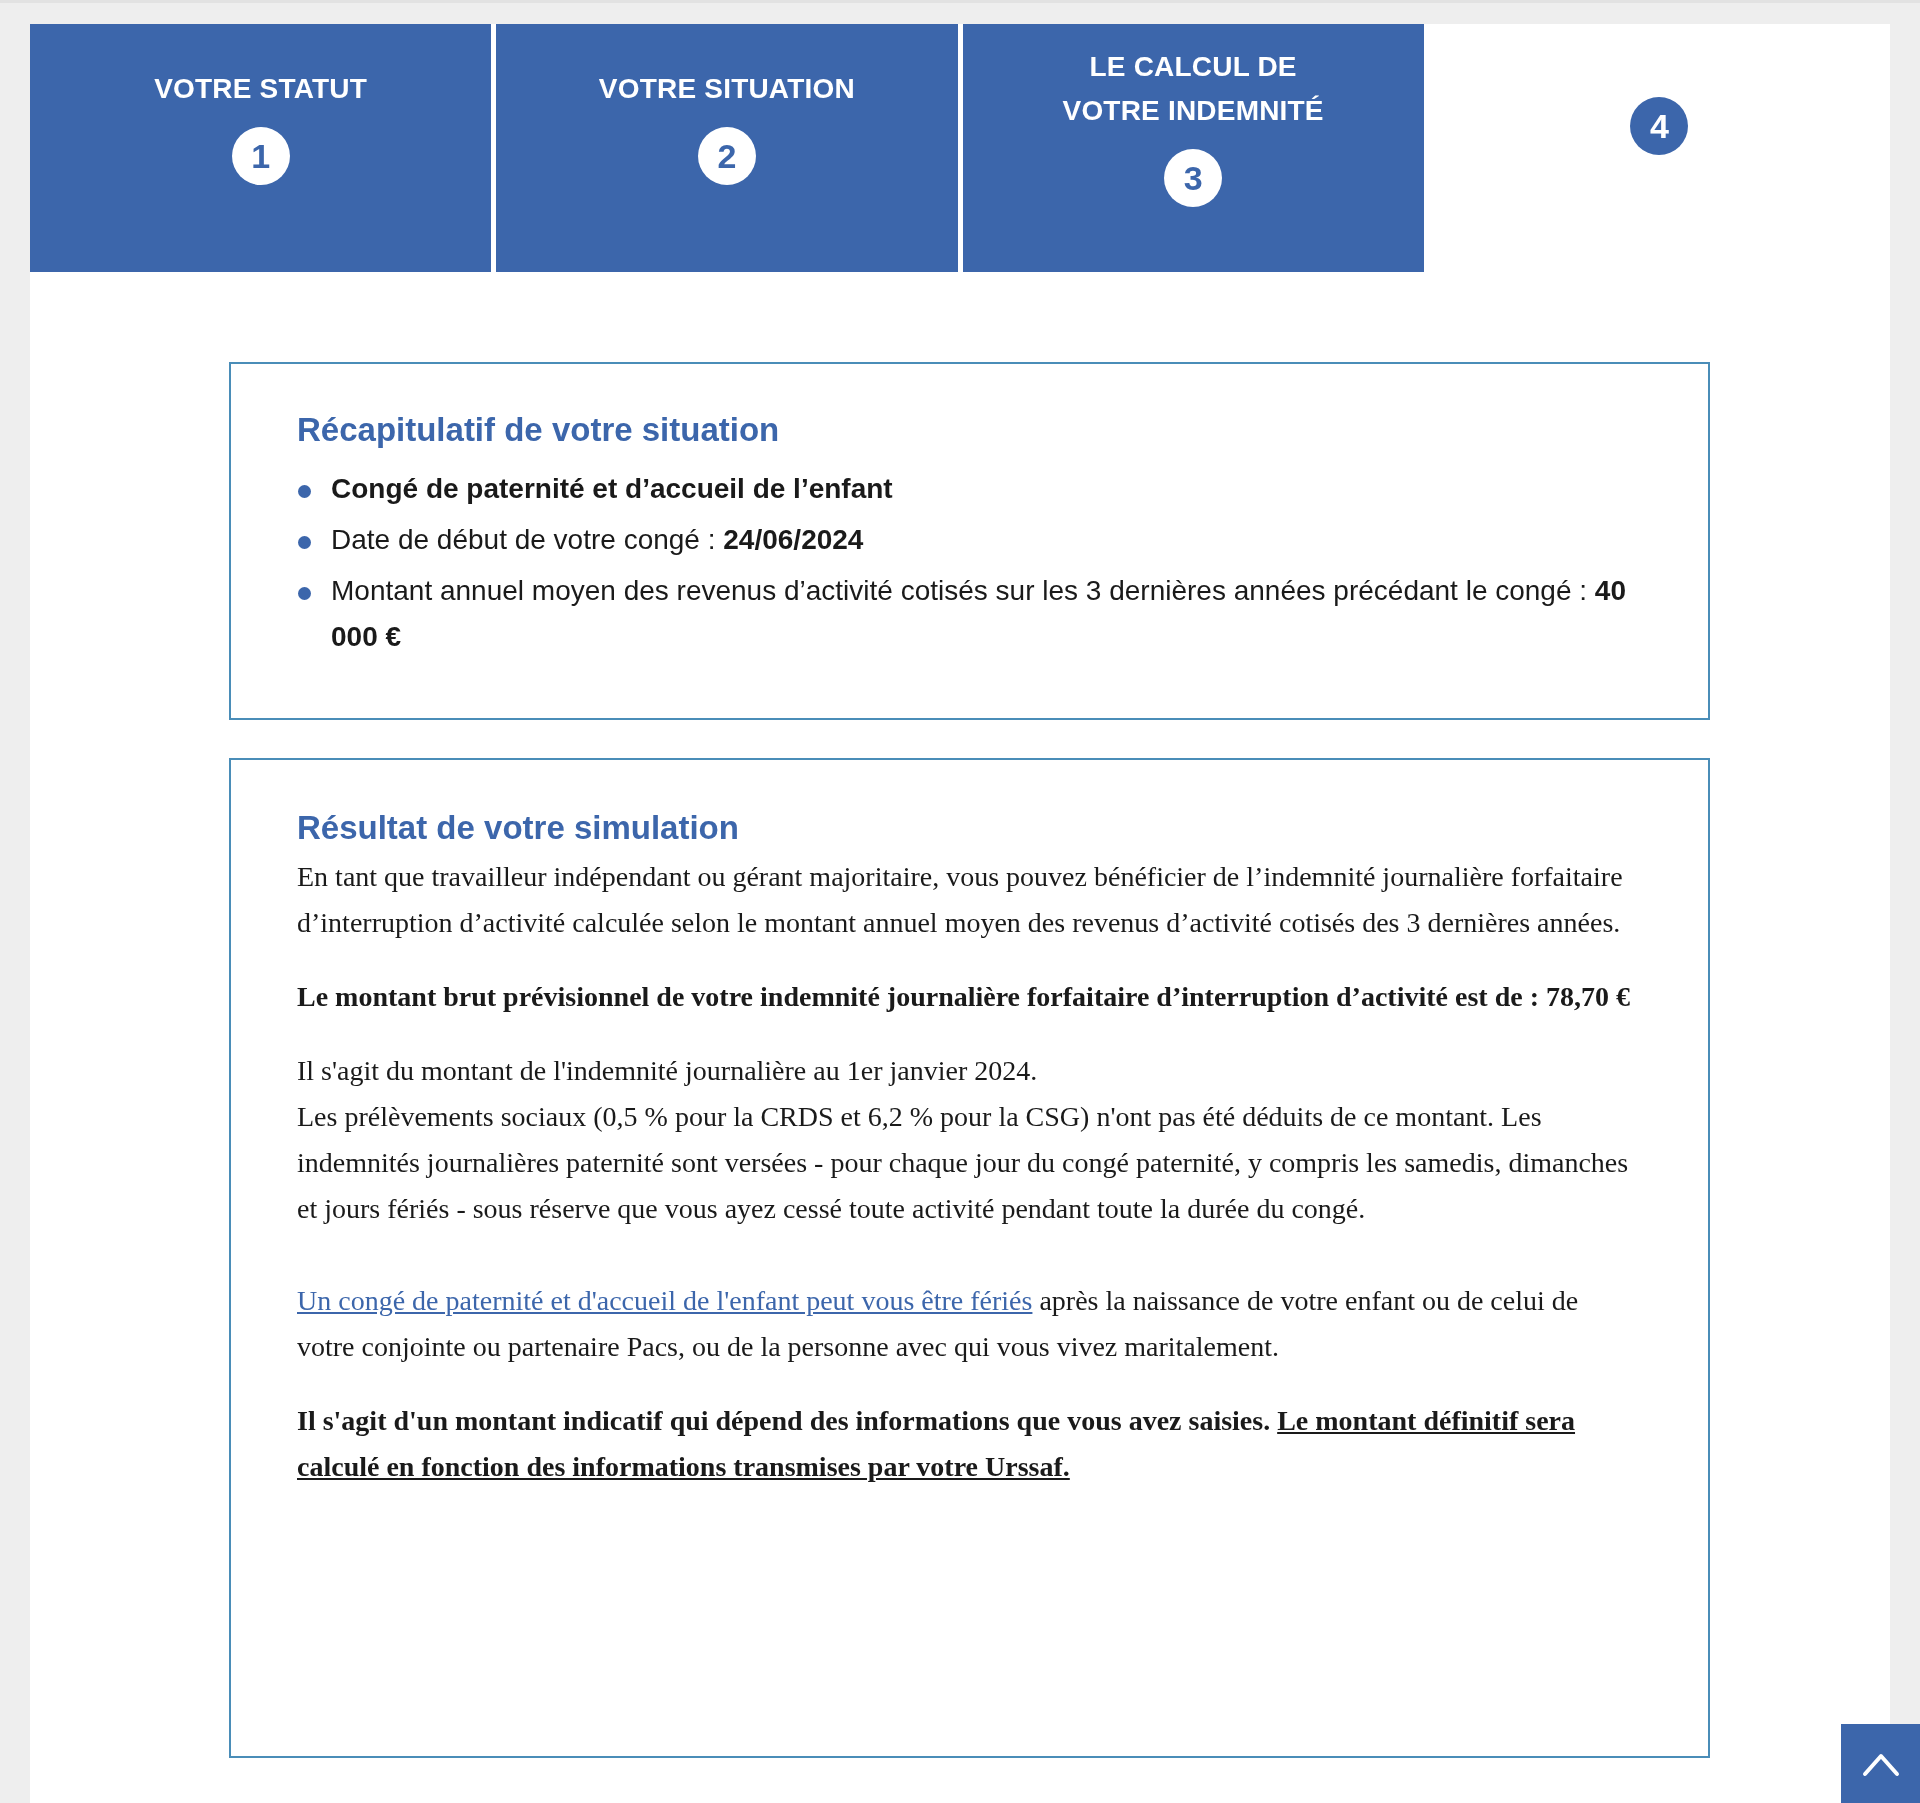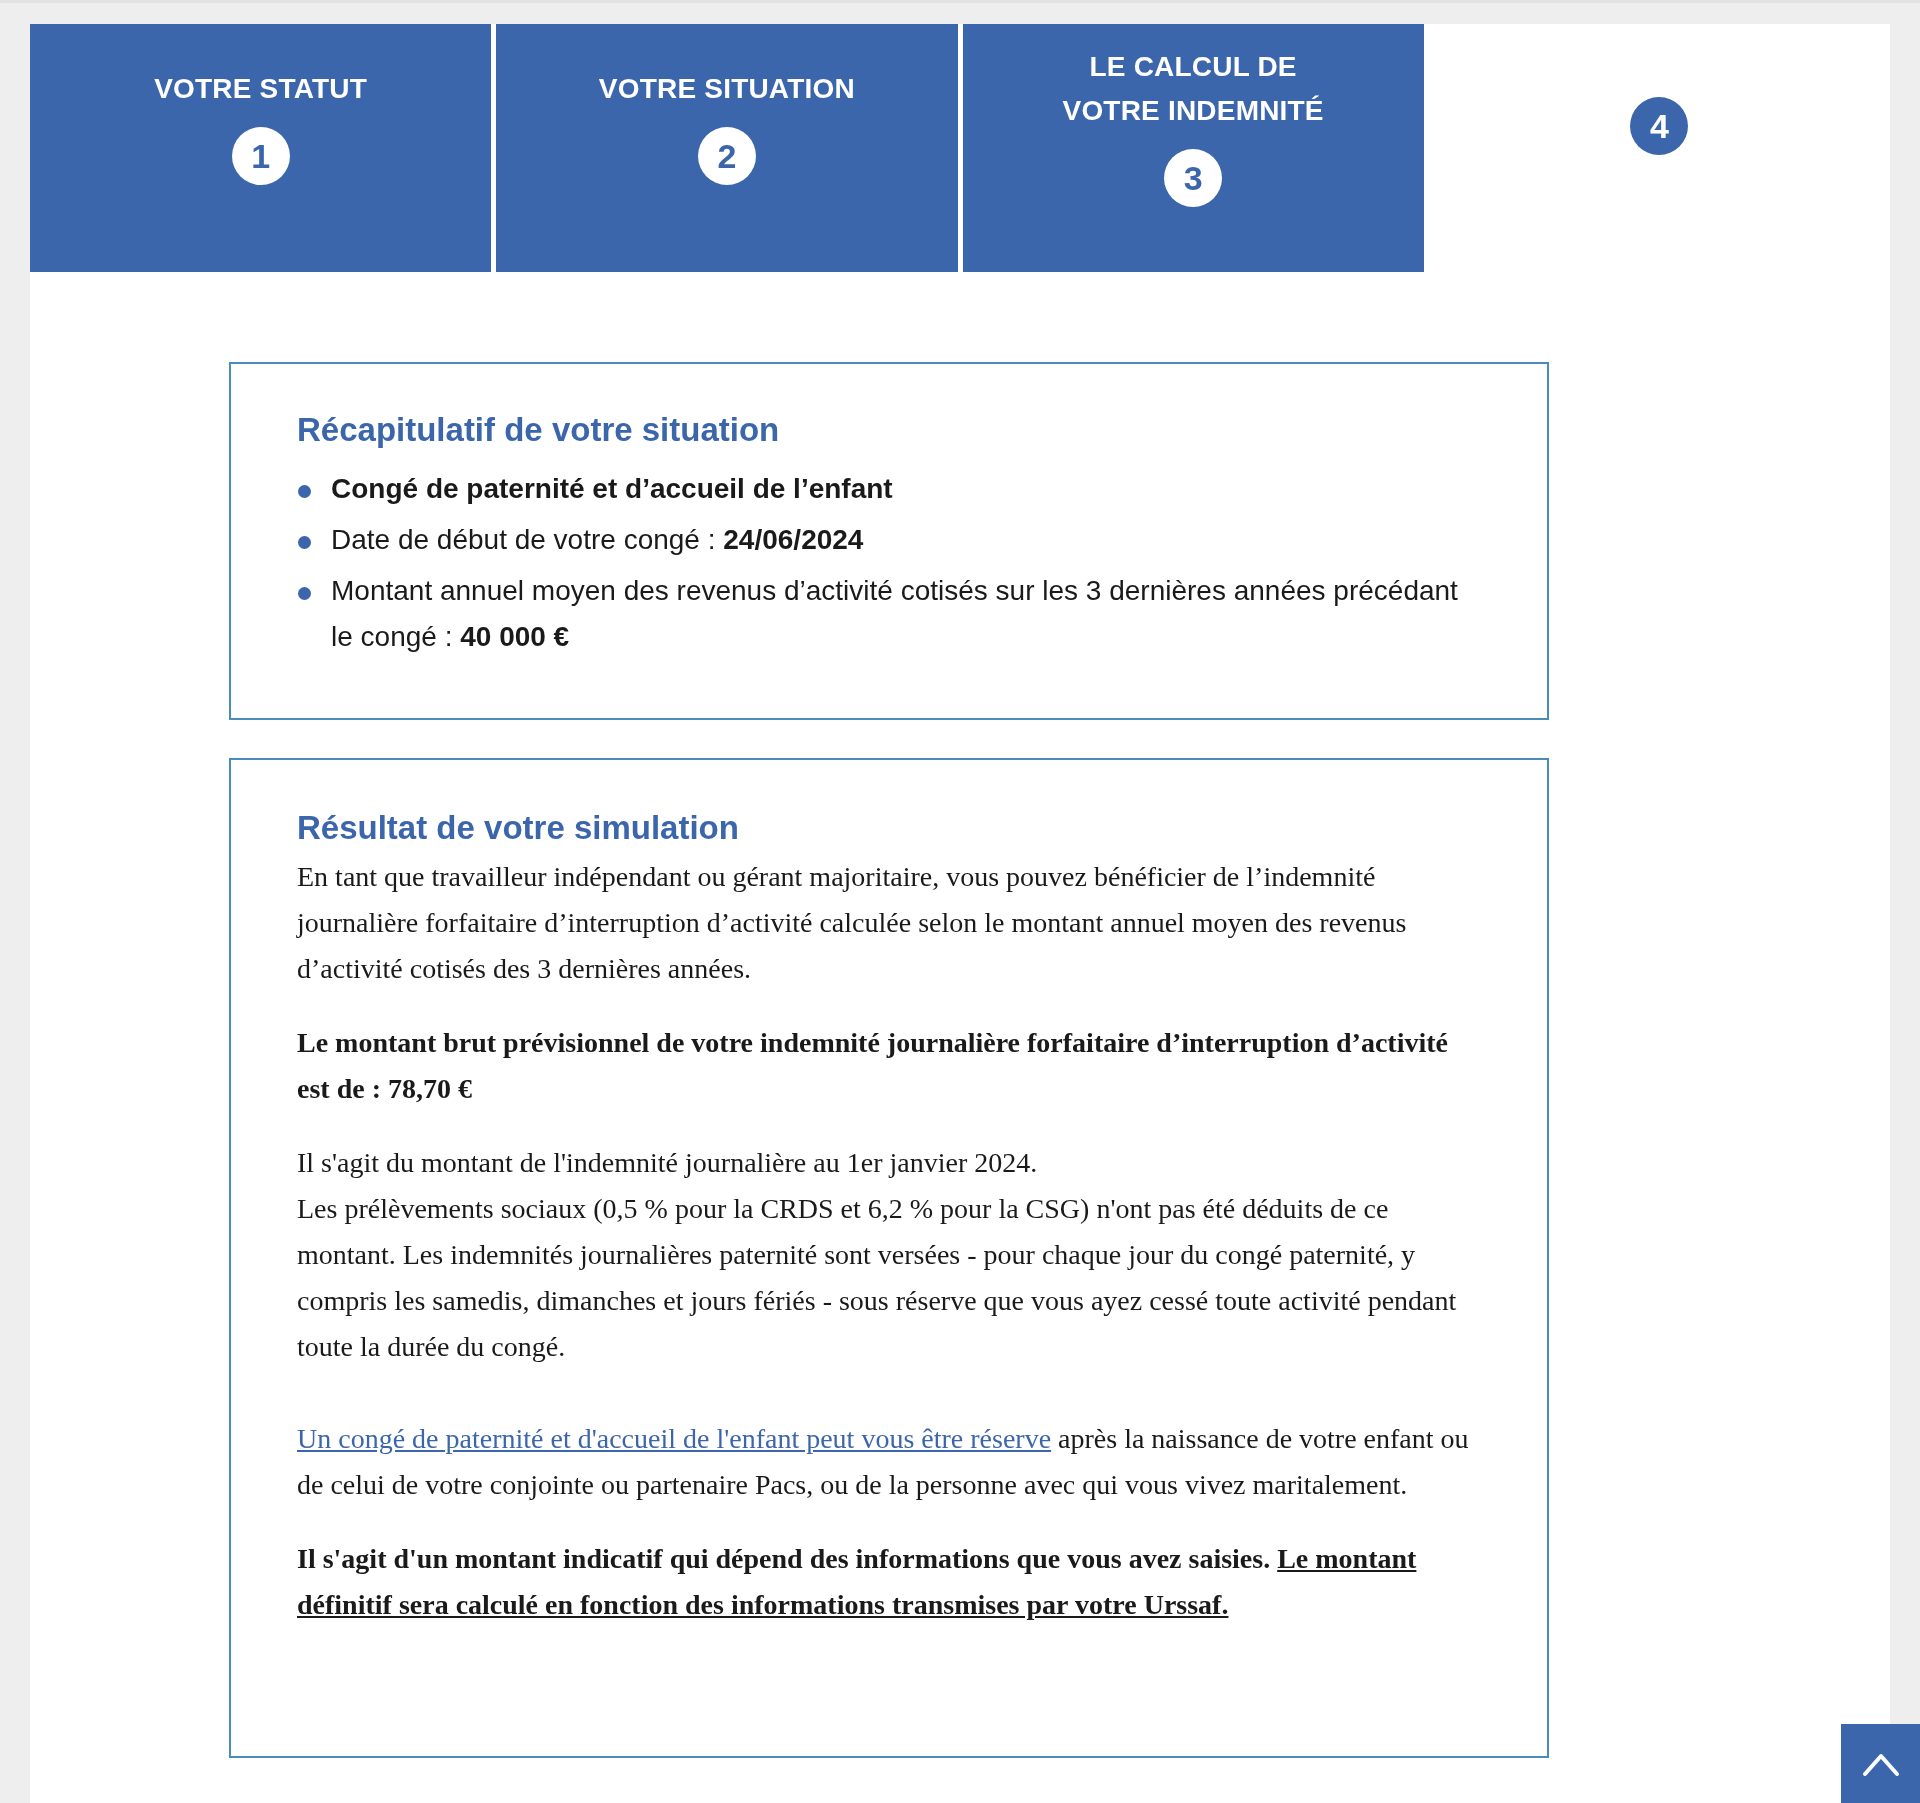--- a/index.html
+++ b/index.html
@@ -65,21 +65,21 @@
       justify-content: center;
     }
     .step.active .step-badge {
       background: #3c66ab;
       color: #ffffff;
     }
     
     .card {
       position: absolute;
       left: 229px;
-      width: 1320px;
+      width: 1481px;
       border: 2px solid #4a8db8;
       background: #ffffff;
       padding: 0 66px 0 66px;
     }
     .card-summary {
       top: 362px;
       height: 358px;
       padding-top: 44px;
     }
     .card-result {
@@ -201,21 +201,21 @@
 <section class="card card-result">
   <h2 class="card-title" style="margin-bottom:4px">Résultat de votre simulation</h2>
   <p class="para">En tant que travailleur indépendant ou gérant majoritaire, vous pouvez bénéficier de l’indemnité journalière forfaitaire d’interruption d’activité calculée selon le montant annuel moyen des revenus d’activité cotisés des 3 dernières années.</p>
   <p class="para bold-para">
     <span>Le montant brut prévisionnel de votre indemnité journalière forfaitaire d’interruption d’activité est de : </span><span>78,70 €</span>
   </p>
   <p class="para tight">Il s'agit du montant de l'indemnité journalière au 1er janvier 2024.</p>
   <p class="para tight">Les prélèvements sociaux (0,5 % pour la CRDS et 6,2 % pour la CSG) n'ont pas été déduits de ce montant. Les indemnités journalières paternité sont versées - pour chaque jour du congé paternité, y compris les samedis, dimanches et jours fériés - sous réserve que vous ayez cessé toute activité pendant toute la durée du congé.</p>
   <div class="spacer"></div>
   <p class="para">
-    <a class="link">Un congé de paternité et d'accueil de l'enfant peut vous être réserve</a><span> après la naissance de votre enfant ou de celui de votre conjointe ou partenaire Pacs, ou de la personne avec qui vous vivez maritalement.</span>
+    <a class="link">Un congé de paternité et d'accueil de l'enfant peut vous être fériés</a><span> après la naissance de votre enfant ou de celui de votre conjointe ou partenaire Pacs, ou de la personne avec qui vous vivez maritalement.</span>
   </p>
   <p class="para bold-para">
     <span>Il s'agit d'un montant indicatif qui dépend des informations que vous avez saisies. </span><span class="underline">Le montant définitif sera calculé en fonction des informations transmises par votre Urssaf.</span>
   </p>
 </section>
 
 <div class="back-to-top">
   <svg width="40" height="26" viewBox="0 0 40 26">
     <polyline points="4,23 20,5 36,23" fill="none" stroke="#ffffff" stroke-width="4" stroke-linecap="round" stroke-linejoin="round"></polyline>
   </svg>

